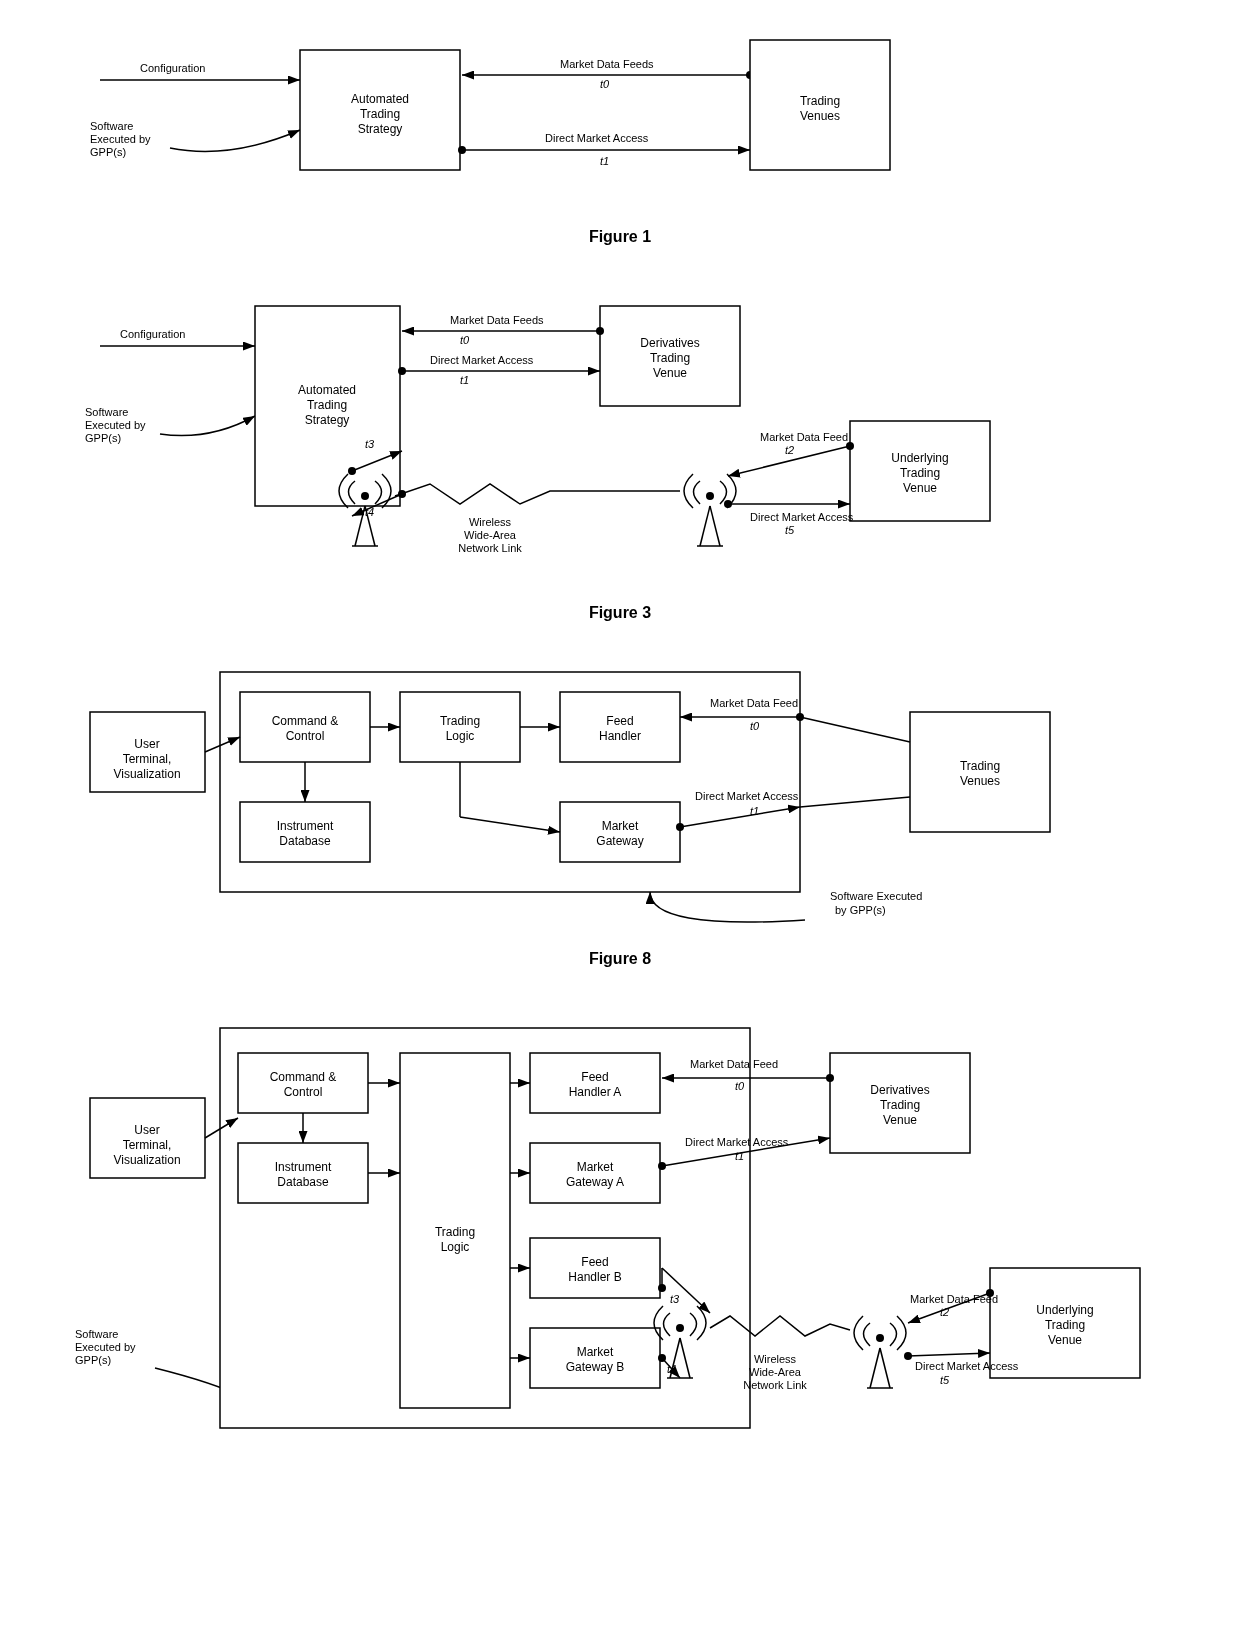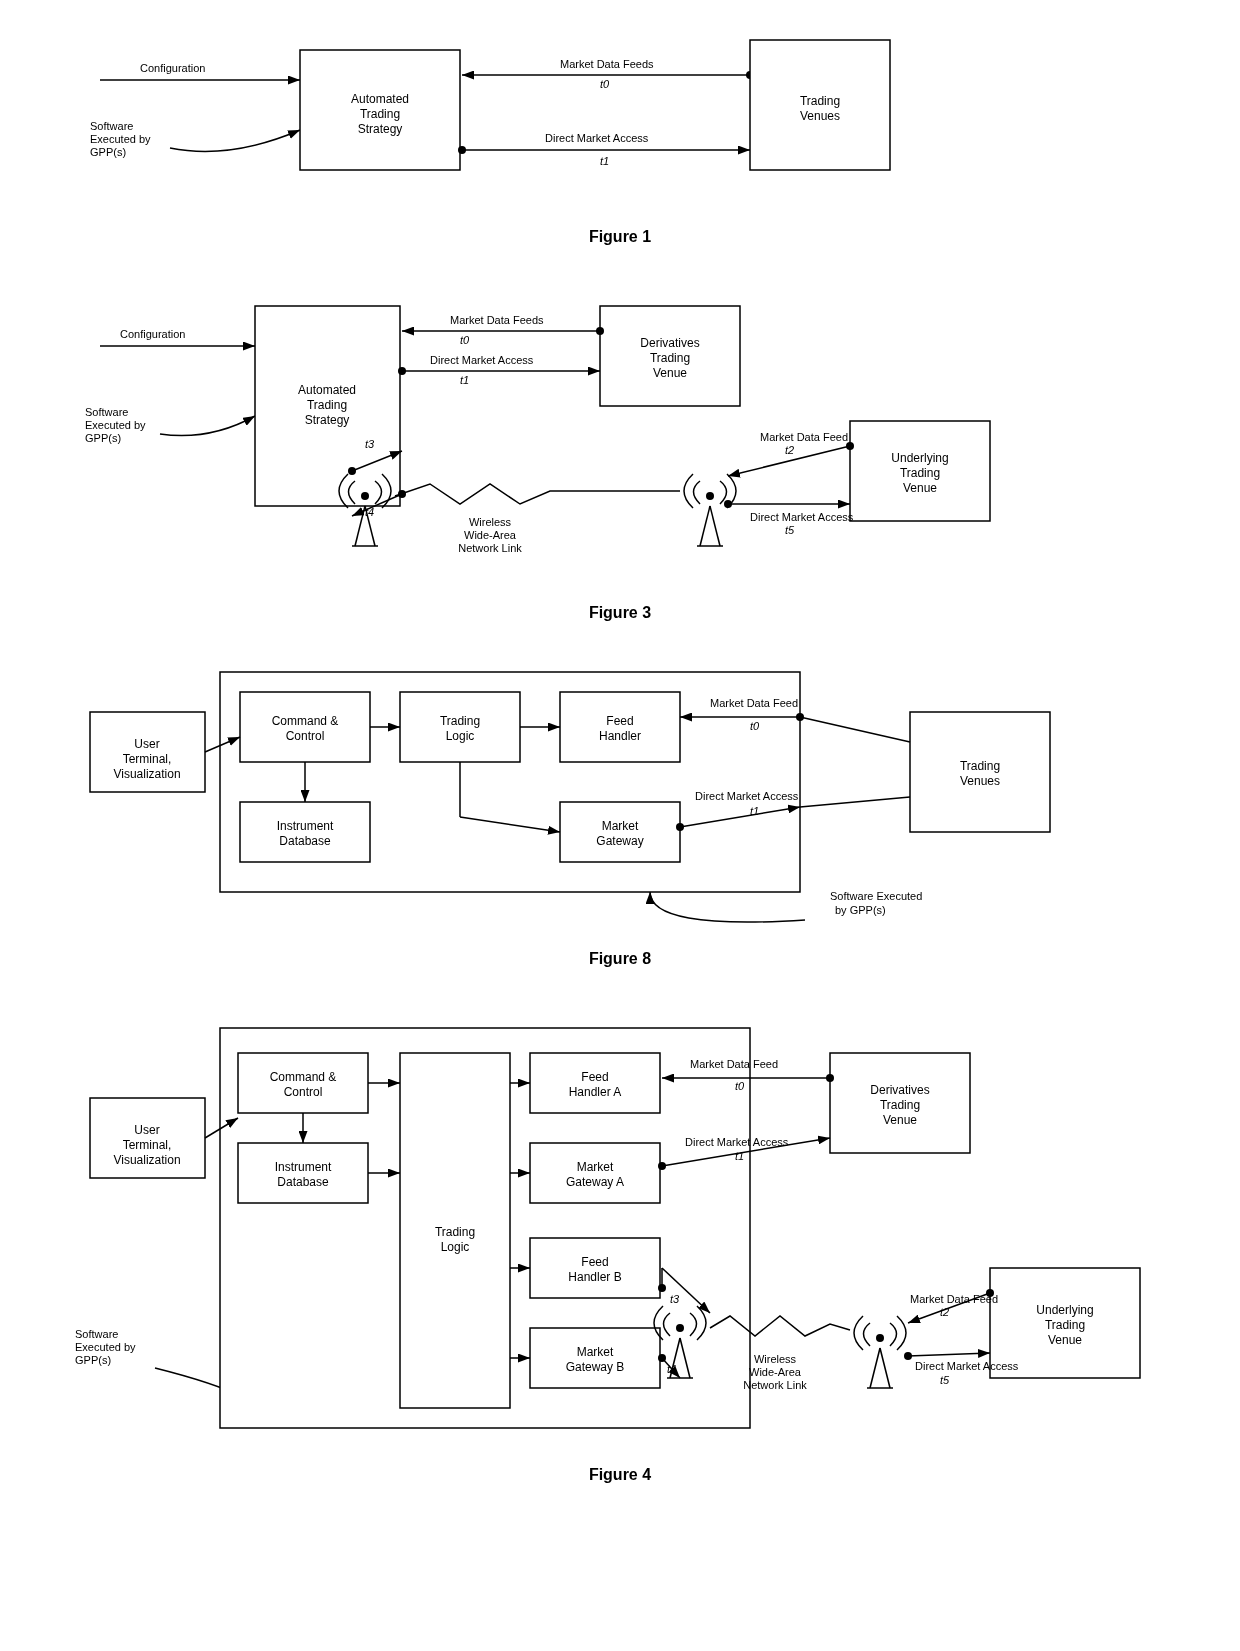--- a/index.html
+++ b/index.html
@@ -378,14 +378,13 @@
     <line x1="920" y1="295" x2="838" y2="325" class="arrow-line" marker-end="url(#arrowhead4)"></line>
     <circle cx="920" cy="295" r="4" class="dot"></circle>
     <text x="840" y="305" class="label-text">Market Data Feed</text>
     <text x="870" y="318" class="italic-text">t2</text>
 
     <line x1="838" y1="358" x2="920" y2="355" class="arrow-line" marker-end="url(#arrowhead4)"></line>
     <circle cx="838" cy="358" r="4" class="dot"></circle>
     <text x="845" y="372" class="label-text">Direct Market Access</text>
     <text x="870" y="386" class="italic-text">t5</text>
   </svg>
-  <div class="figure-title">Figure 4</div>
 </div>
 
 </body></html>

